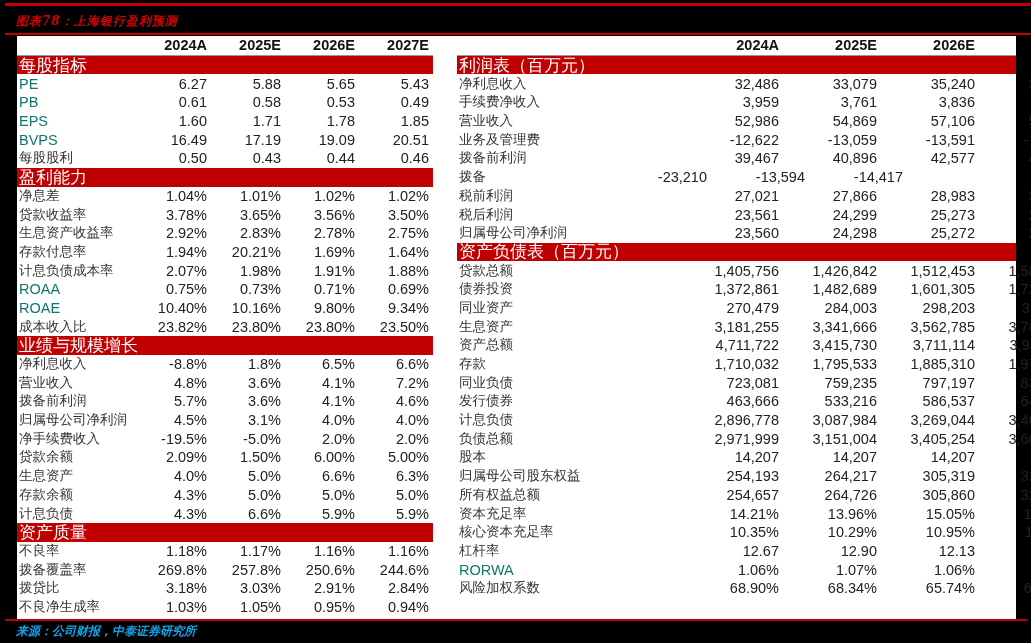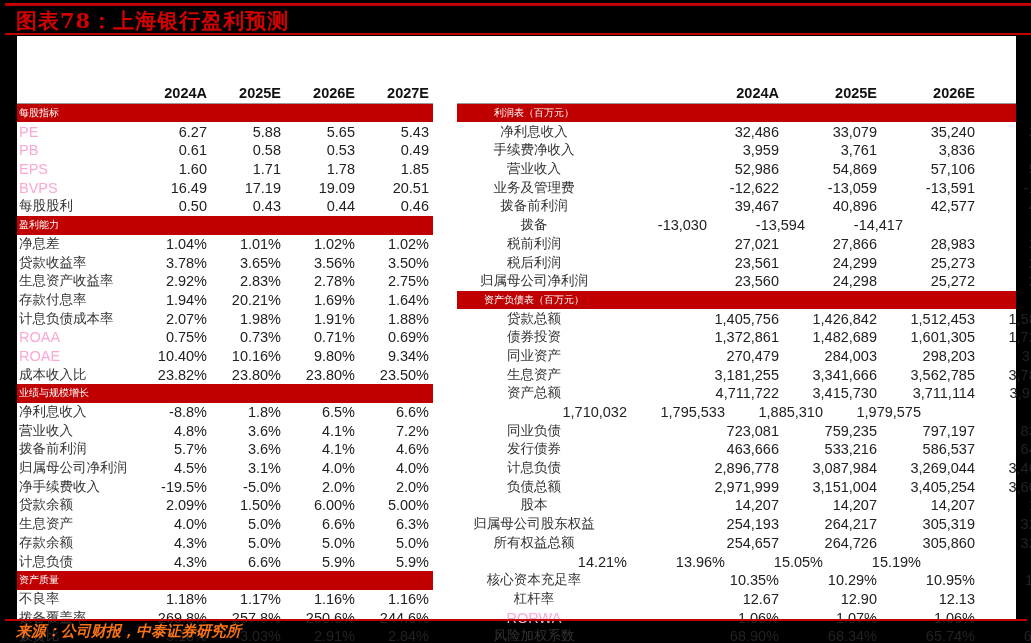--- a/index.html
+++ b/index.html
@@ -3,45 +3,45 @@
 <meta charset="utf-8">
 <style>
   html, body { margin: 0; padding: 0; }
   body {
     width: 1031px; height: 643px; background: #000; position: relative;
     overflow: hidden; font-family: "Liberation Sans", "DejaVu Sans", sans-serif;
   }
   .topline { position: absolute; left: 5px; top: 3px; width: 1026px; height: 3px; background: #c00000; }
   .title {
     position: absolute; left: 16px; top: 9px; height: 24px; color: #d40000;
-    font-family: "DejaVu Serif", serif; font-weight: bold;
-    font-size: 21px; line-height: 24px; letter-spacing: 1px;
+    font-family: "DejaVu Serif", serif; font-style: italic; font-weight: bold;
+    font-size: 12px; line-height: 24px; letter-spacing: 1px;
   }
   .titleline { position: absolute; left: 5px; top: 33px; width: 1026px; height: 2px; background: #c00000; }
   .paper { position: absolute; left: 17px; top: 36px; width: 999px; height: 583px; background: #fff; }
   .footline { position: absolute; left: 5px; top: 619px; width: 1022px; height: 2px; background: #c00000; }
   .source {
-    position: absolute; left: 16px; top: 622px; color: #f97316;
+    position: absolute; left: 16px; top: 622px; color: #0ea5e9;
     font-family: "DejaVu Serif", serif; font-style: italic; font-weight: bold;
-    font-size: 15px; line-height: 18px;
+    font-size: 12px; line-height: 18px;
   }
   .tbl { position: absolute; top: 36px; }
   .tbl.left { left: 17px; width: 416px; }
   .tbl.right { left: 457px; width: 559px; }
   .row { display: flex; height: 18.7px; align-items: center; font-size: 14.5px; color: #222; }
   .row .lbl { flex: none; white-space: nowrap; font-family: "DejaVu Sans", sans-serif; font-size: 13.5px; color: #333; padding-left: 2px; }
-  .row .lbl.latin { font-family: "Liberation Sans", sans-serif; font-size: 14.5px; color: #f9a8d4; }
+  .row .lbl.latin { font-family: "Liberation Sans", sans-serif; font-size: 14.5px; color: #0f766e; }
   .row .v { flex: none; text-align: right; white-space: nowrap; }
-  .hdr { font-weight: bold; color: #111; border-bottom: 1px solid #999; margin-top: 48px; }
+  .hdr { font-weight: bold; color: #111; border-bottom: 1px solid #999; }
   .sec { background: #c00000; color: #fff; }
-  .sec .lbl { color: #fff; font-family: "DejaVu Serif", serif; font-size: 10px; }
+  .sec .lbl { color: #fff; font-family: "DejaVu Serif", serif; font-size: 17px; }
   .left .lbl { width: 120px; }
   .left .v { width: 74px; }
   .left .v.c1 { width: 68px; }
-  .right .lbl { width: 150px; text-align: center; }
+  .right .lbl { width: 150px; }
   .right .v { width: 98px; }
   .right .v.c1 { width: 170px; }
 </style>
 </head>
 <body>
 
 <div class="topline"></div>
 <div class="title">图表78：上海银行盈利预测</div>
 <div class="titleline"></div>
 <div class="paper"></div>
@@ -290,21 +290,21 @@
     </div>
     <div class="row">
       <div class="lbl">拨备前利润</div>
       <div class="v c1">39,467</div>
       <div class="v">40,896</div>
       <div class="v">42,577</div>
       <div class="v">44,547</div>
     </div>
     <div class="row">
       <div class="lbl">拨备</div>
-      <div class="v">-13,030</div>
+      <div class="v">-23,210</div>
       <div class="v">-13,594</div>
       <div class="v">-14,417</div>
     </div>
     <div class="row">
       <div class="lbl">税前利润</div>
       <div class="v c1">27,021</div>
       <div class="v">27,866</div>
       <div class="v">28,983</div>
       <div class="v">30,130</div>
     </div>
@@ -354,20 +354,21 @@
       <div class="v">3,788,963</div>
     </div>
     <div class="row">
       <div class="lbl">资产总额</div>
       <div class="v c1">4,711,722</div>
       <div class="v">3,415,730</div>
       <div class="v">3,711,114</div>
       <div class="v">3,932,114</div>
     </div>
     <div class="row">
+      <div class="lbl">存款</div>
       <div class="v c1">1,710,032</div>
       <div class="v">1,795,533</div>
       <div class="v">1,885,310</div>
       <div class="v">1,979,575</div>
     </div>
     <div class="row">
       <div class="lbl">同业负债</div>
       <div class="v c1">723,081</div>
       <div class="v">759,235</div>
       <div class="v">797,197</div>
@@ -409,20 +410,21 @@
       <div class="v">325,476</div>
     </div>
     <div class="row">
       <div class="lbl">所有权益总额</div>
       <div class="v c1">254,657</div>
       <div class="v">264,726</div>
       <div class="v">305,860</div>
       <div class="v">326,049</div>
     </div>
     <div class="row">
+      <div class="lbl">资本充足率</div>
       <div class="v c1">14.21%</div>
       <div class="v">13.96%</div>
       <div class="v">15.05%</div>
       <div class="v">15.19%</div>
     </div>
     <div class="row">
       <div class="lbl">核心资本充足率</div>
       <div class="v c1">10.35%</div>
       <div class="v">10.29%</div>
       <div class="v">10.95%</div>

